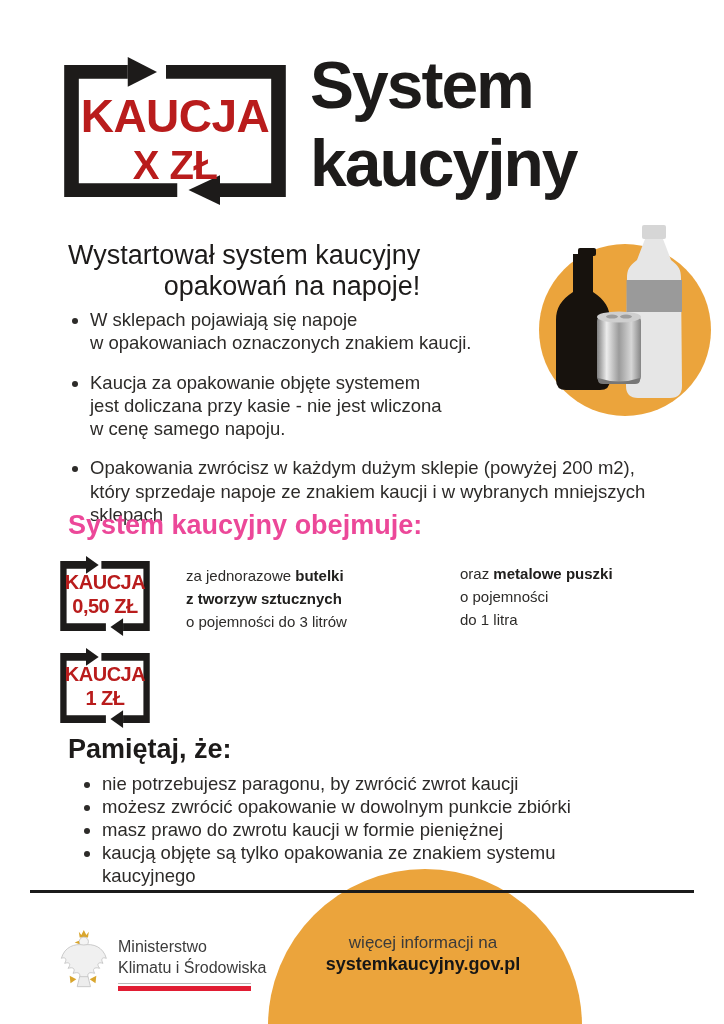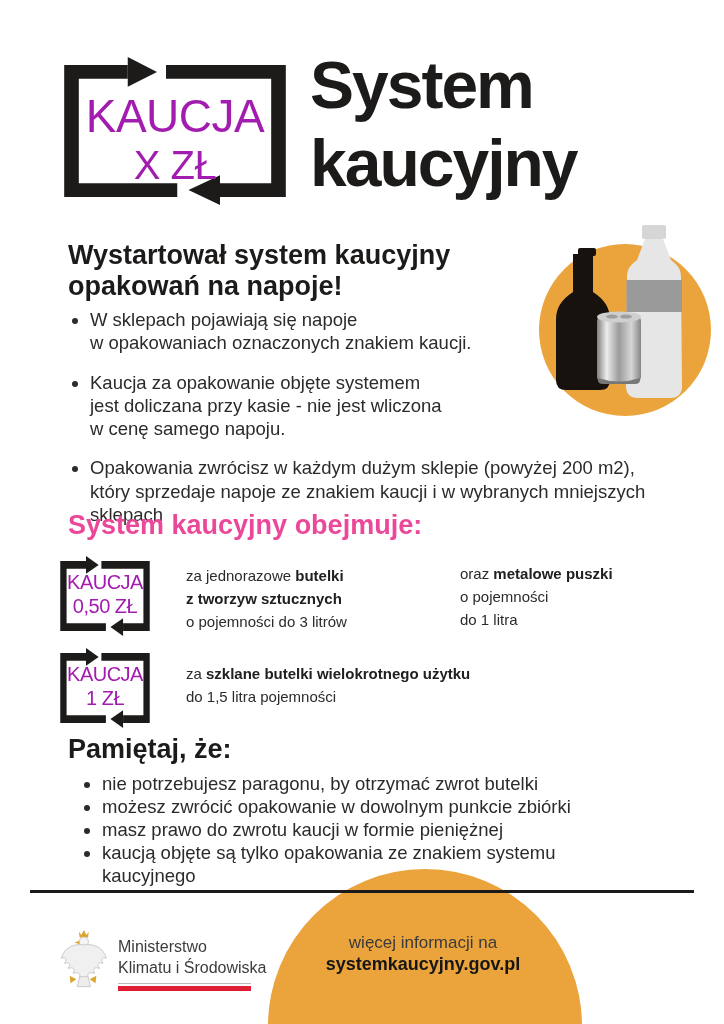--- a/index.html
+++ b/index.html
@@ -6,38 +6,38 @@
   html,body { background:#ffffff; }
   .page {
     position:relative; width:724px; height:1024px; background:#ffffff;
     overflow:hidden; font-family:"Liberation Sans", sans-serif; color:#2d2b29;
   }
 
   
   .kframe { position:absolute; }
   .kframe svg { position:absolute; inset:0; width:100%; height:100%; }
   .kframe .ktxt { position:absolute; left:0; right:0; text-align:center;
-    font-weight:400; color:#a21caf; line-height:1; letter-spacing:-0.5px; }
+    font-weight:700; color:#b91c1c; line-height:1; letter-spacing:-0.5px; }
 
   .kframe.big { left:58px; top:55px; width:234px; height:152px; }
   .kframe.big .l1 { top:38px;  font-size:46px; }
   .kframe.big .l2 { top:90px;  font-size:40px; }
 
   .kframe.small .l1 { top:16px; font-size:20px; }
   .kframe.small .l2 { top:40px; font-size:20px; }
   .kframe.badge1 { left:58px; top:556px; width:94px; height:80px; }
   .kframe.badge2 { left:58px; top:648px; width:94px; height:80px; }
 
   
   .title { position:absolute; left:310px; top:46px; font-size:66px; line-height:78px;
     font-weight:800; letter-spacing:-2px; color:#1d1b1a; white-space:nowrap; }
 
   
   .intro-heading { position:absolute; left:68px; top:240px; font-size:27px;
-    line-height:31px; font-weight:700; color:#1d1b1a; white-space:nowrap; }
+    line-height:31px; font-weight:400; color:#1d1b1a; white-space:nowrap;text-align:right; }
   .intro-list { position:absolute; left:68px; top:308px; width:640px;
     font-size:18.5px; line-height:23.3px; }
   .intro-list li { margin-left:22px; margin-bottom:16px; white-space:nowrap; }
 
   
   .illus { position:absolute; left:525px; top:218px; width:200px; height:200px; }
 
   
   .coverage-heading { position:absolute; left:68px; top:510px; font-size:27px;
     font-weight:800; color:#ec4899; white-space:nowrap; }
@@ -161,28 +161,24 @@
   <div class="kframe small badge2">
     <svg viewBox="0 0 104 72" preserveAspectRatio="none">
       <path d="M31 8 H6 V64 H53" fill="none" stroke="#1d1b1a" stroke-width="7"></path>
       <path d="M48 8 H98 V64 H72" fill="none" stroke="#1d1b1a" stroke-width="7"></path>
       <polygon points="31,0 31,16 45,8" fill="#1d1b1a"></polygon>
       <polygon points="72,56 72,72 58,64" fill="#1d1b1a"></polygon>
     </svg>
     <div class="ktxt l1">KAUCJA</div>
     <div class="ktxt l2">1 ZŁ</div>
   </div>
-  <div class="rich item3">
-      <div><span>za </span><span class="b">szklane butelki wielokrotnego użytku</span></div>
-      <div><span>do 1,5 litra pojemności</span></div>
-    </div>
 
   <h2 class="remember-heading">Pamiętaj, że:</h2>
   <ul class="remember-list">
-    <li>nie potrzebujesz paragonu, by otrzymać zwrot butelki</li>
+    <li>nie potrzebujesz paragonu, by zwrócić zwrot kaucji</li>
     <li>możesz zwrócić opakowanie w dowolnym punkcie zbiórki</li>
     <li>masz prawo do zwrotu kaucji w formie pieniężnej</li>
     <li>kaucją objęte są tylko opakowania ze znakiem systemu<br>kaucyjnego</li>
   </ul>
 
   <div class="dome"></div>
   <div class="divider"></div>
 
   <div class="dome-text">
     <div class="l1">więcej informacji na</div>

